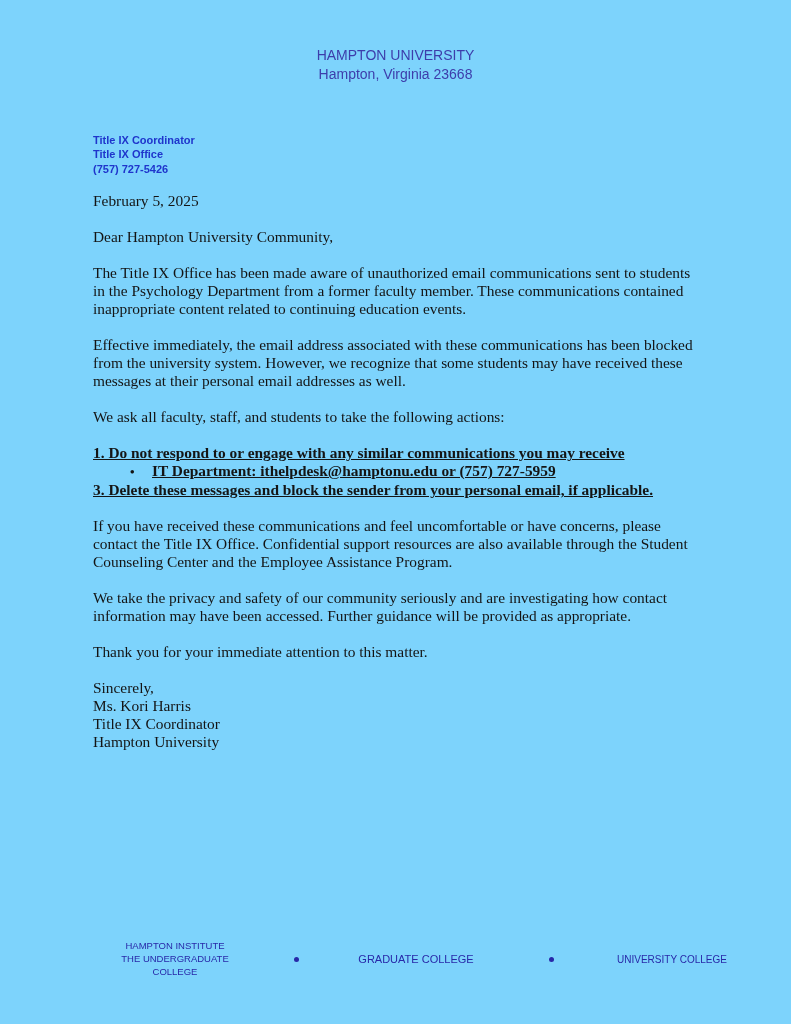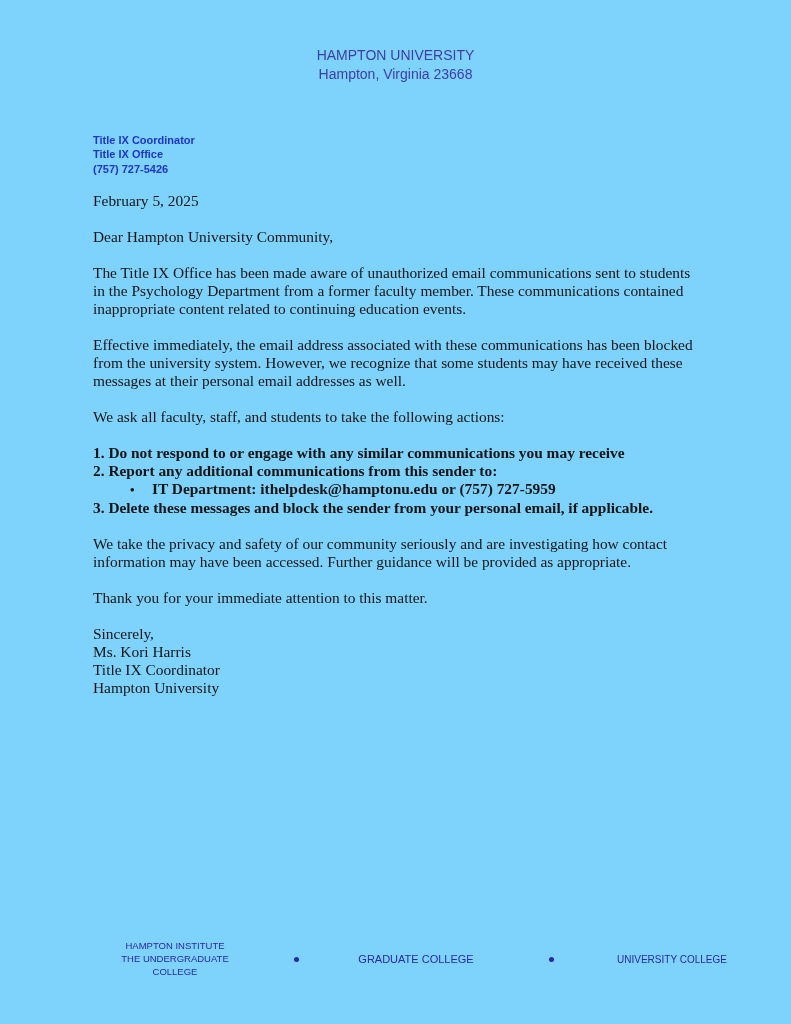--- a/index.html
+++ b/index.html
@@ -42,21 +42,21 @@
   }
   .letter-body {
     position: absolute;
     left: 93px;
     top: 192px;
     width: 613px;
     font-size: 15.4px;
     line-height: 18px;
   }
   .letter-body p { margin: 0 0 18px 0; }
-  .actions { margin: 0 0 18px 0; }
+  .actions { margin: 0 0 18px 0; text-decoration: underline; }
   .action {
     font-weight: bold;
     white-space: nowrap;
   }
   .sub {
     font-weight: bold;
     padding-left: 37px;
     white-space: nowrap;
   }
   .sub .bullet {
@@ -130,27 +130,27 @@
 
   <main class="letter-body">
     <p>February 5, 2025</p>
     <p>Dear Hampton University Community,</p>
     <p>The Title IX Office has been made aware of unauthorized email communications sent to students in the Psychology Department from a former faculty member. These communications contained inappropriate content related to continuing education events.</p>
     <p>Effective immediately, the email address associated with these communications has been blocked from the university system. However, we recognize that some students may have received these messages at their personal email addresses as well.</p>
     <p>We ask all faculty, staff, and students to take the following actions:</p>
 
     <div class="actions">
       <div class="action">1. Do not respond to or engage with any similar communications you may receive</div>
-      <div class="action">2. Report any additional communications from this sender to:</div>
       <div class="sub">
         <span class="bullet">•</span><span>IT Department: ithelpdesk@hamptonu.edu or (757) 727-5959</span>
       </div>
       <div class="action">3. Delete these messages and block the sender from your personal email, if applicable.</div>
     </div>
 
+    <p>If you have received these communications and feel uncomfortable or have concerns, please contact the Title IX Office. Confidential support resources are also available through the Student Counseling Center and the Employee Assistance Program.</p>
     <p>We take the privacy and safety of our community seriously and are investigating how contact information may have been accessed. Further guidance will be provided as appropriate.</p>
     <p>Thank you for your immediate attention to this matter.</p>
 
     <div class="closing">
       <div>Sincerely,</div>
       <div>Ms. Kori Harris</div>
       <div>Title IX Coordinator</div>
       <div>Hampton University</div>
     </div>
   </main>

